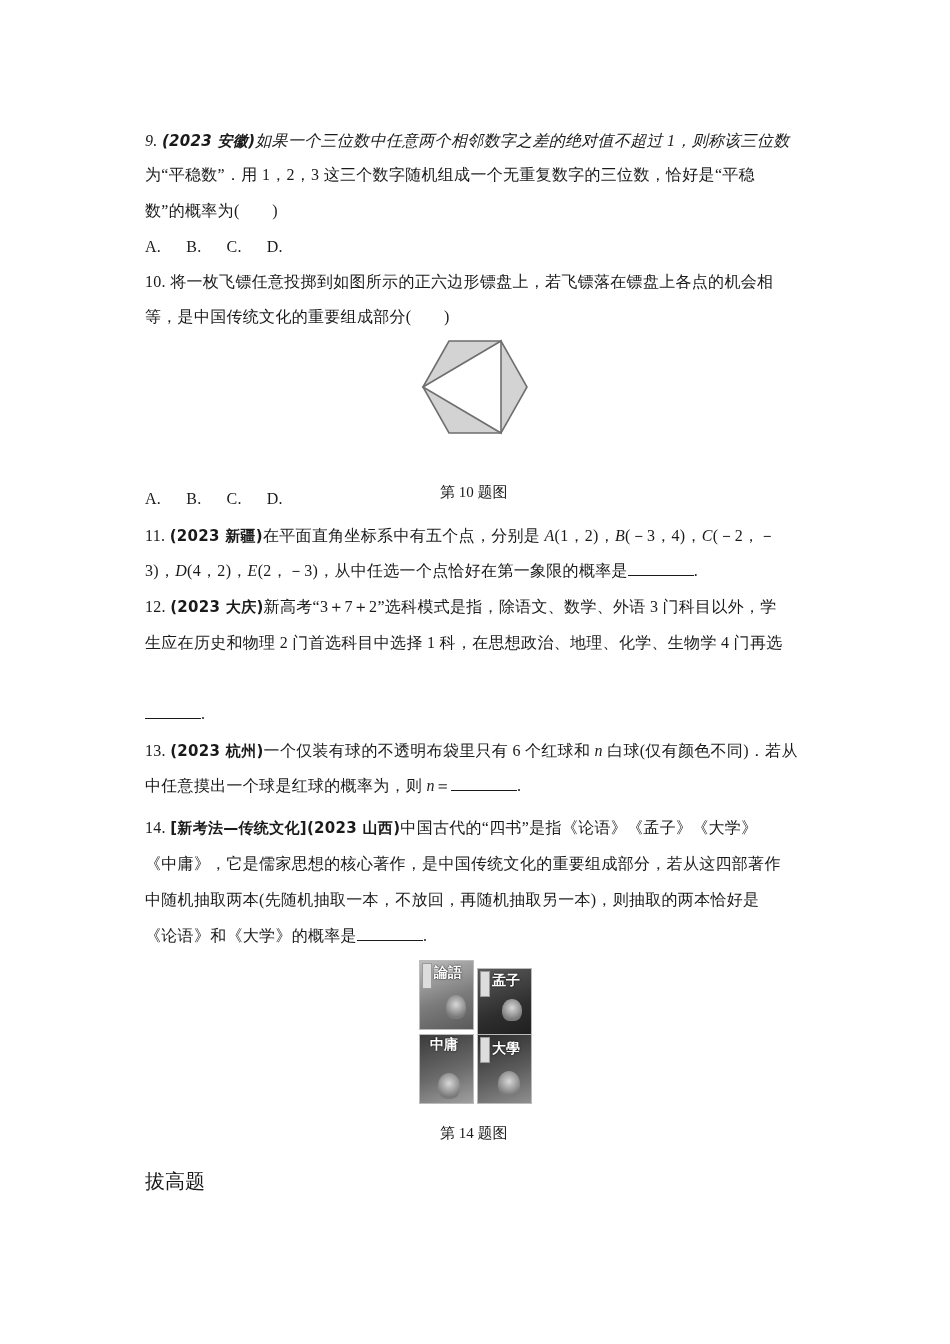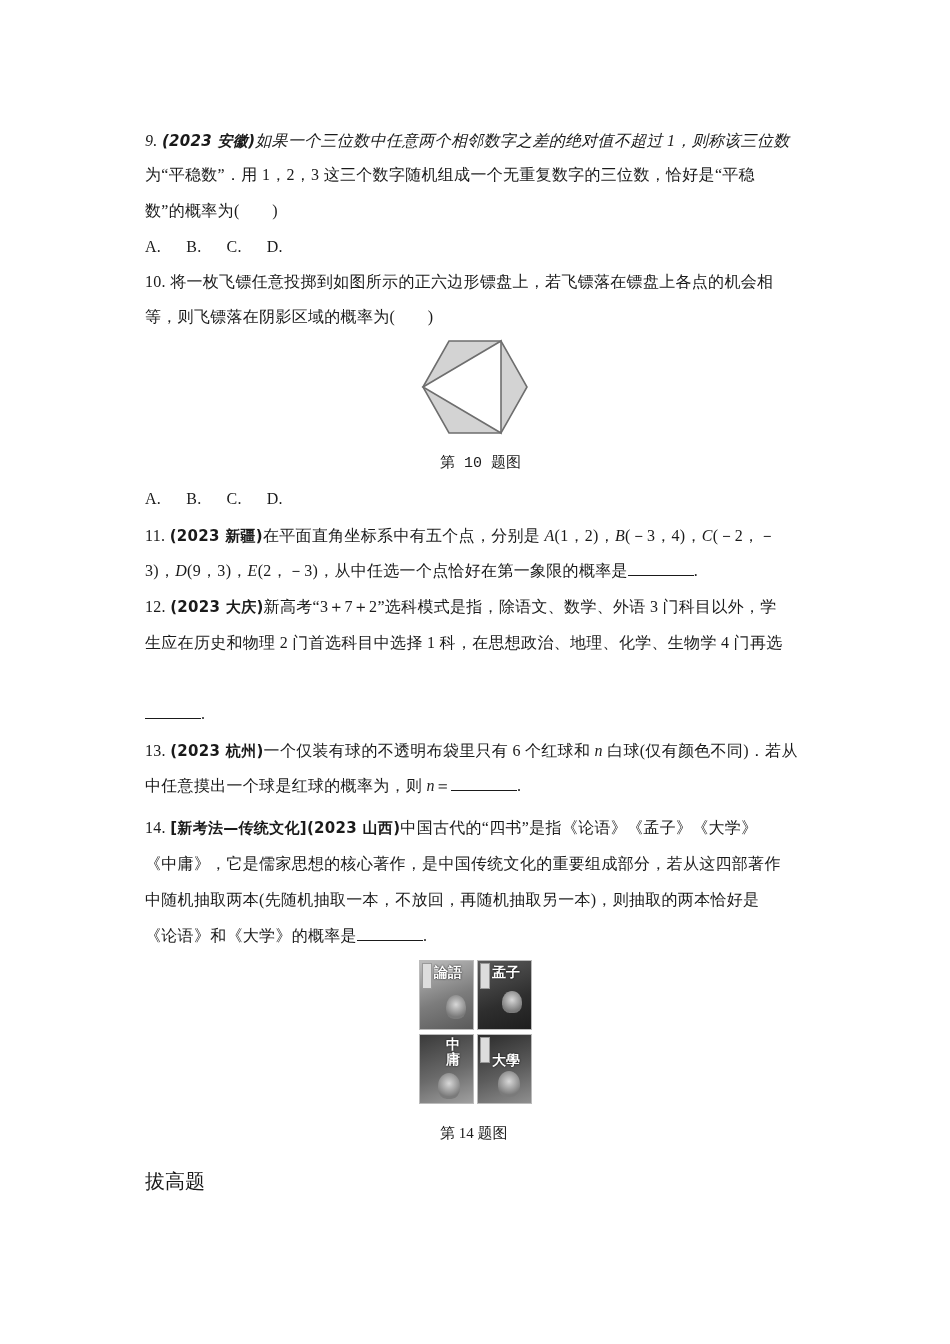--- a/index.html
+++ b/index.html
@@ -38,40 +38,40 @@
   </div>
   <div class="line opts" style="top:237px;">
     <span>A.</span><span>B.</span><span>C.</span><span>D.</span>
   </div>
 
   <div class="line" style="top:272px;">
     <span>10.</span>
     <span>将一枚飞镖任意投掷到如图所示的正六边形镖盘上，若飞镖落在镖盘上各点的机会相</span>
   </div>
   <div class="line" style="top:307px;">
-    <span>等，则飞镖落在阴影区域的概率为(　　)</span>
+    <span>等，是中国传统文化的重要组成部分(　　)</span>
   </div>
 
   <svg class="figure" style="left:418px; top:336px;" width="114" height="102" viewBox="418 336 114 102">
     <polygon points="423,387 449,341 501,341 527,387 501,433 449,433" fill="#d3d3d3" stroke="#6e6e6e" stroke-width="1.6"></polygon>
     <polygon points="423,387 501,341 501,433" fill="#ffffff" stroke="#6e6e6e" stroke-width="1.6"></polygon>
   </svg>
 
-  <div class="caption" style="left:440px; top:454px;font-family:Liberation Mono, monospace;">第 10 题图</div>
+  <div class="caption" style="left:440px; top:482px;">第 10 题图</div>
 
   <div class="line opts" style="top:489px;">
     <span>A.</span><span>B.</span><span>C.</span><span>D.</span>
   </div>
 
   <div class="line" style="top:526px;">
     <span>11.</span>
     <span class="b">(2023 新疆)</span><span>在平面直角坐标系中有五个点，分别是 </span><span class="i">A</span><span>(1，2)</span>，<span class="i">B</span><span>(－3，4)</span>，<span class="i">C</span><span>(－2，－</span>
   </div>
   <div class="line" style="top:561px;">
-    <span>3)</span>，<span class="i">D</span><span>(9，3)</span>，<span class="i">E</span><span>(2，－3)</span><span>，从中任选一个点恰好在第一象限的概率是</span><span class="blank"></span><span>.</span>
+    <span>3)</span>，<span class="i">D</span><span>(4，2)</span>，<span class="i">E</span><span>(2，－3)</span><span>，从中任选一个点恰好在第一象限的概率是</span><span class="blank"></span><span>.</span>
   </div>
 
   <div class="line" style="top:597px;">
     <span>12.</span>
     <span class="b">(2023 大庆)</span><span>新高考“3＋7＋2”选科模式是指，除语文、数学、外语 3 门科目以外，学</span>
   </div>
   <div class="line" style="top:633px;">
     <span>生应在历史和物理 2 门首选科目中选择 1 科，在思想政治、地理、化学、生物学 4 门再选</span>
   </div>
   <div class="line" style="top:704px;">
@@ -99,32 +99,32 @@
   <div class="line" style="top:926px;">
     <span>《论语》和《大学》的概率是</span><span class="blank"></span><span>.</span>
   </div>
 
   <div class="books">
     <div class="book" style="left:0; top:0; background:linear-gradient(160deg,#bdbdbd,#7c7c7c 55%,#5a5a5a);">
       <div class="tag"></div>
       <div class="title" style="left:14px; top:4px;">論語</div>
       <div class="face" style="left:26px; top:34px; width:20px; height:24px;"></div>
     </div>
-    <div class="book" style="left:58px; top:0; background:linear-gradient(160deg,#5b5b5b,#2e2e2e 60%,#1e1e1e);">
+    <div class="book" style="left:58px; top:8px; background:linear-gradient(160deg,#5b5b5b,#2e2e2e 60%,#1e1e1e);">
       <div class="tag"></div>
       <div class="title" style="left:14px; top:4px;">孟子</div>
       <div class="face" style="left:24px; top:30px; width:20px; height:22px;"></div>
     </div>
     <div class="book" style="left:0; top:74px; background:linear-gradient(160deg,#3a3a3a,#6a6a6a 55%,#a0a0a0);">
-      <div class="title" style="left:10px; top:2px;margin-left:16px;">中庸</div>
+      <div class="title" style="left:10px; top:2px;">中庸</div>
       <div class="face" style="left:18px; top:38px; width:22px; height:26px;"></div>
     </div>
     <div class="book" style="left:58px; top:74px; background:linear-gradient(160deg,#2b2b2b,#5c5c5c 55%,#8f8f8f);">
       <div class="tag"></div>
-      <div class="title" style="left:14px; top:18px;">大學</div>
+      <div class="title" style="left:14px; top:6px;">大學</div>
       <div class="face" style="left:20px; top:36px; width:22px; height:26px;"></div>
     </div>
   </div>
 
   <div class="caption" style="left:440px; top:1123px;">第 14 题图</div>
 
   <div class="section">拔高题</div>
 
 </div>
 

